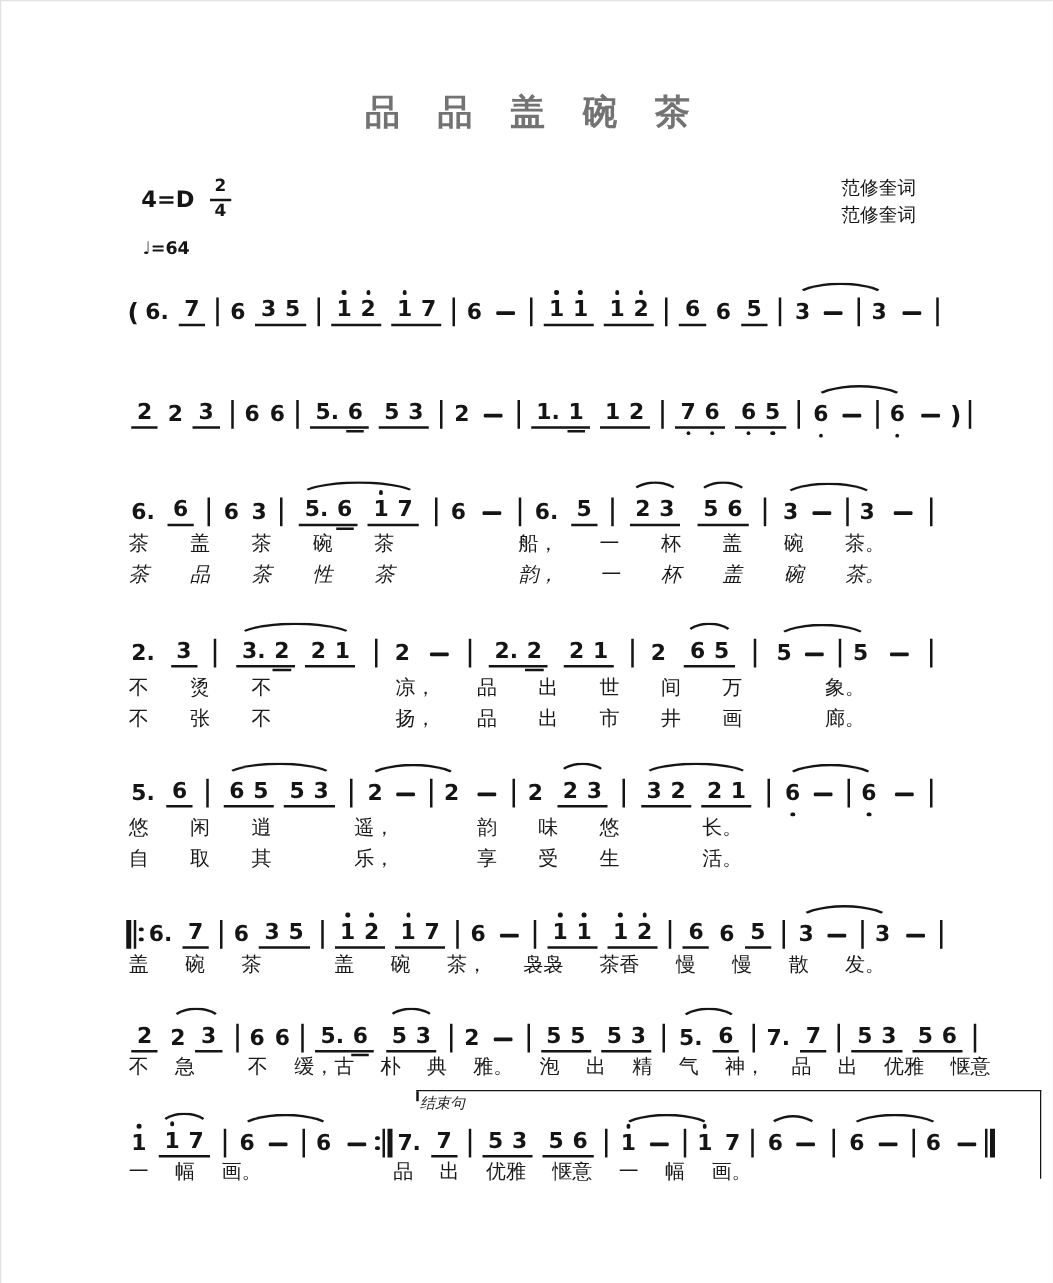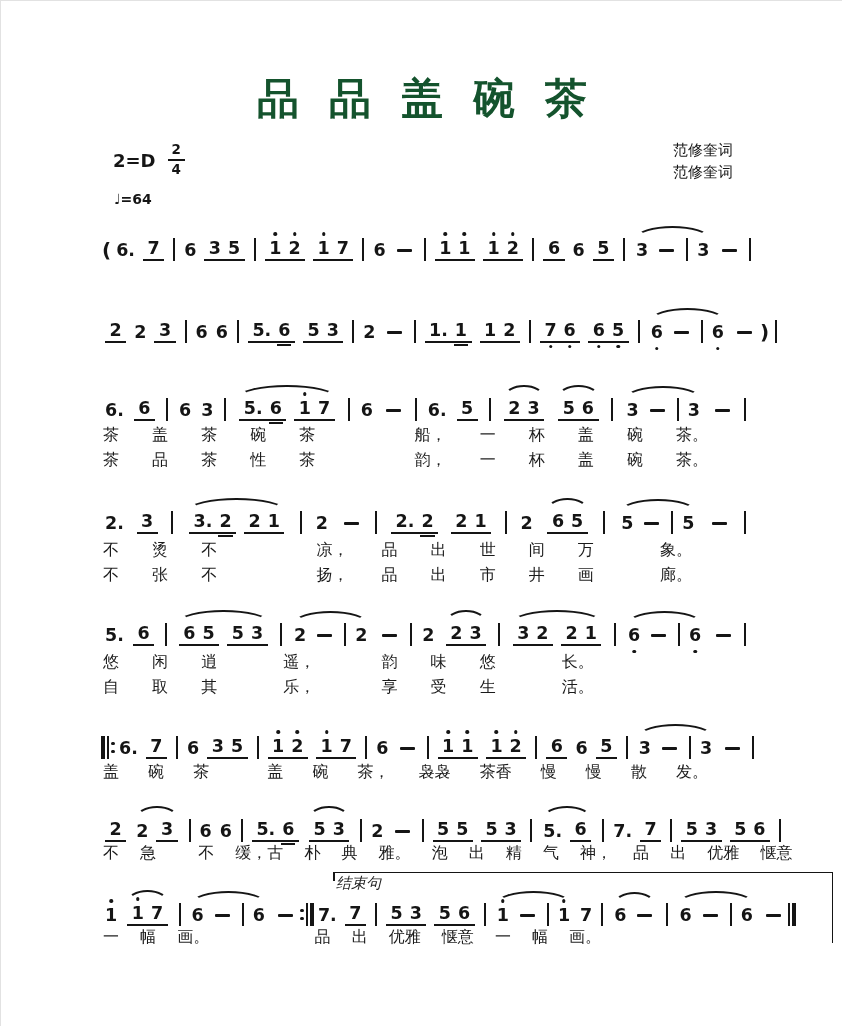--- a/index.html
+++ b/index.html
@@ -1,22 +1,22 @@
 <!DOCTYPE html>
 <html><head>
 <meta charset="utf-8">
 <style>
   html,body{margin:0;padding:0;background:#f3f3f3;}
   .page{position:relative;width:842px;height:1026px;margin:0 auto;background:#ffffff;
         border:1px solid #e2e2e2;overflow:hidden;color:#151515;
         font-family:"DejaVu Sans",sans-serif;}
   
   .title{position:absolute;top:70px;left:0;width:100%;margin:0;text-align:center;
-         font-family:"DejaVu Serif",serif;font-weight:700;font-size:42px;
-         letter-spacing:30px;text-indent:30px;color:#14532d;}
+         font-family:"DejaVu Serif",serif;font-weight:700;font-size:28px;
+         letter-spacing:30px;text-indent:30px;color:#737373;}
   .keyrow{position:absolute;left:112px;top:141px;font-weight:700;font-size:18px;}
   .frac{display:inline-block;margin-left:12px;text-align:center;font-size:13.5px;
         line-height:1;vertical-align:-7px;font-weight:700;}
   .frac .num{display:block;border-bottom:2px solid #151515;padding:1px 4px 2px;}
   .frac .den{display:block;padding-top:2px;}
   .credits{position:absolute;right:110px;top:138px;text-align:right;
            font-size:15px;line-height:22px;}
   .tempo{position:absolute;left:113px;top:190px;font-weight:700;font-size:14px;}
   
   .mline{position:absolute;left:100px;width:650px;height:30px;display:flex;
@@ -47,31 +47,31 @@
   
   .lyr{position:absolute;left:102px;font-size:16px;line-height:20px;color:#1a1a1a;
        white-space:pre;}
   .w28{word-spacing:28px;} .w24{word-spacing:24px;} .w16{word-spacing:16px;}
   
   .endbox{position:absolute;left:332px;top:871px;width:499px;height:70px;
           border-top:1.6px solid #151515;border-right:1.6px solid #151515;
           pointer-events:none;}
   .endbox::before{content:"";position:absolute;left:0;top:0;width:1.6px;height:8px;
           background:#151515;}
-  .endlabel{position:absolute;left:3px;top:1px;font-style:italic;font-size:15px;color:#222;}
+  .endlabel{position:absolute;left:3px;top:1px;font-style:italic;font-size:12px;color:#222;}
 </style>
 </head>
 <body>
 
 <div class="page">
 
   <h1 class="title">品品盖碗茶</h1>
 
   <div class="keyrow">
-    <span>2=D</span><span class="frac"><span class="num">2</span><span class="den">4</span></span>
+    <span>4=D</span><span class="frac"><span class="num">2</span><span class="den">4</span></span>
   </div>
 
   <div class="credits">
     <div>范修奎词</div>
     <div>范修奎词</div>
   </div>
 
   <div class="tempo"><span>♩</span><span>=64</span></div>
 
   <div class="endbox">
@@ -226,21 +226,21 @@
         <span class="slur">
           <span class="note">3</span>
           <span class="dash"></span>
           <span class="bar"></span>
           <span class="note">3</span>
         </span>
         <span class="dash"></span>
         <span class="bar"></span>
       </div>
       <div class="lyr w28" style="top: 424px;">茶 盖 茶 碗 茶   船， 一 杯 盖 碗 茶。</div>
-      <div class="lyr w28" style="top: 449px;">茶 品 茶 性 茶   韵， 一 杯 盖 碗 茶。</div>
+      <div class="lyr w28" style="top: 449px; font-style: italic;">茶 品 茶 性 茶   韵， 一 杯 盖 碗 茶。</div>
       <div class="mline" style="top: 503px;">
         <span class="note">2.</span>
         <span class="beam">
           <span class="note">3</span>
         </span>
         <span class="bar"></span>
         <span class="slur">
           <span class="beam">
             <span class="note">3.</span>
             <span class="note x16">2</span>

